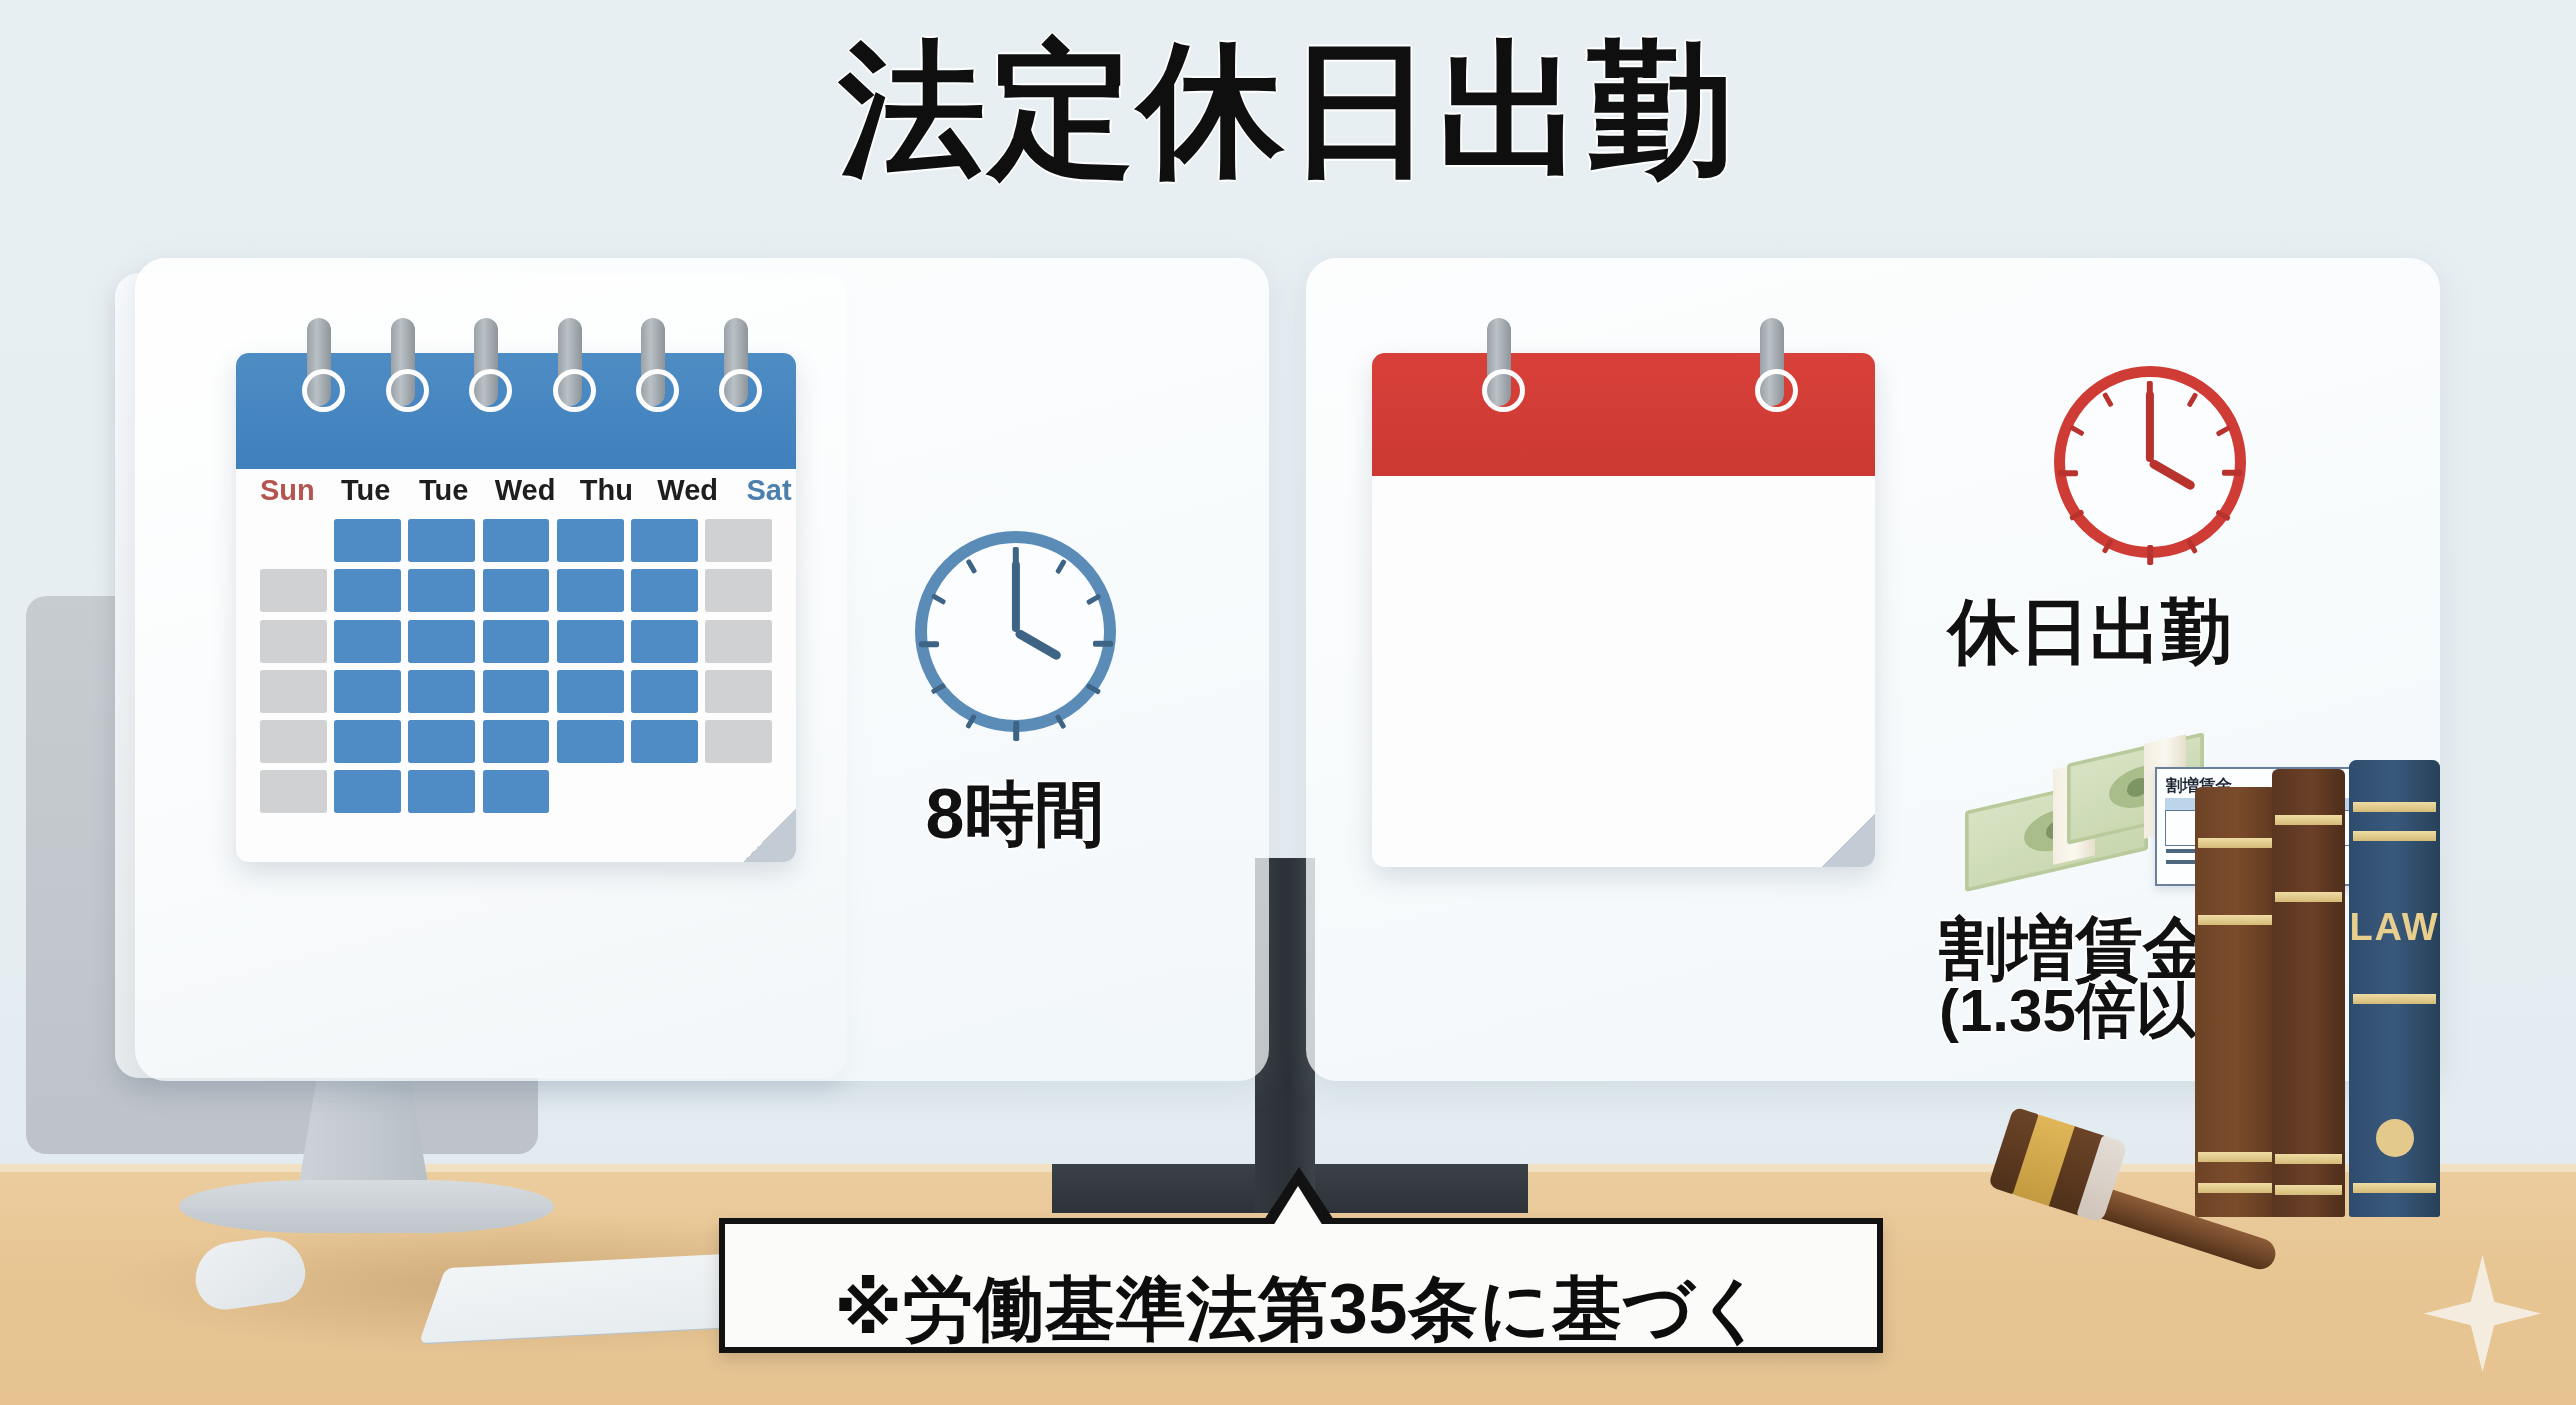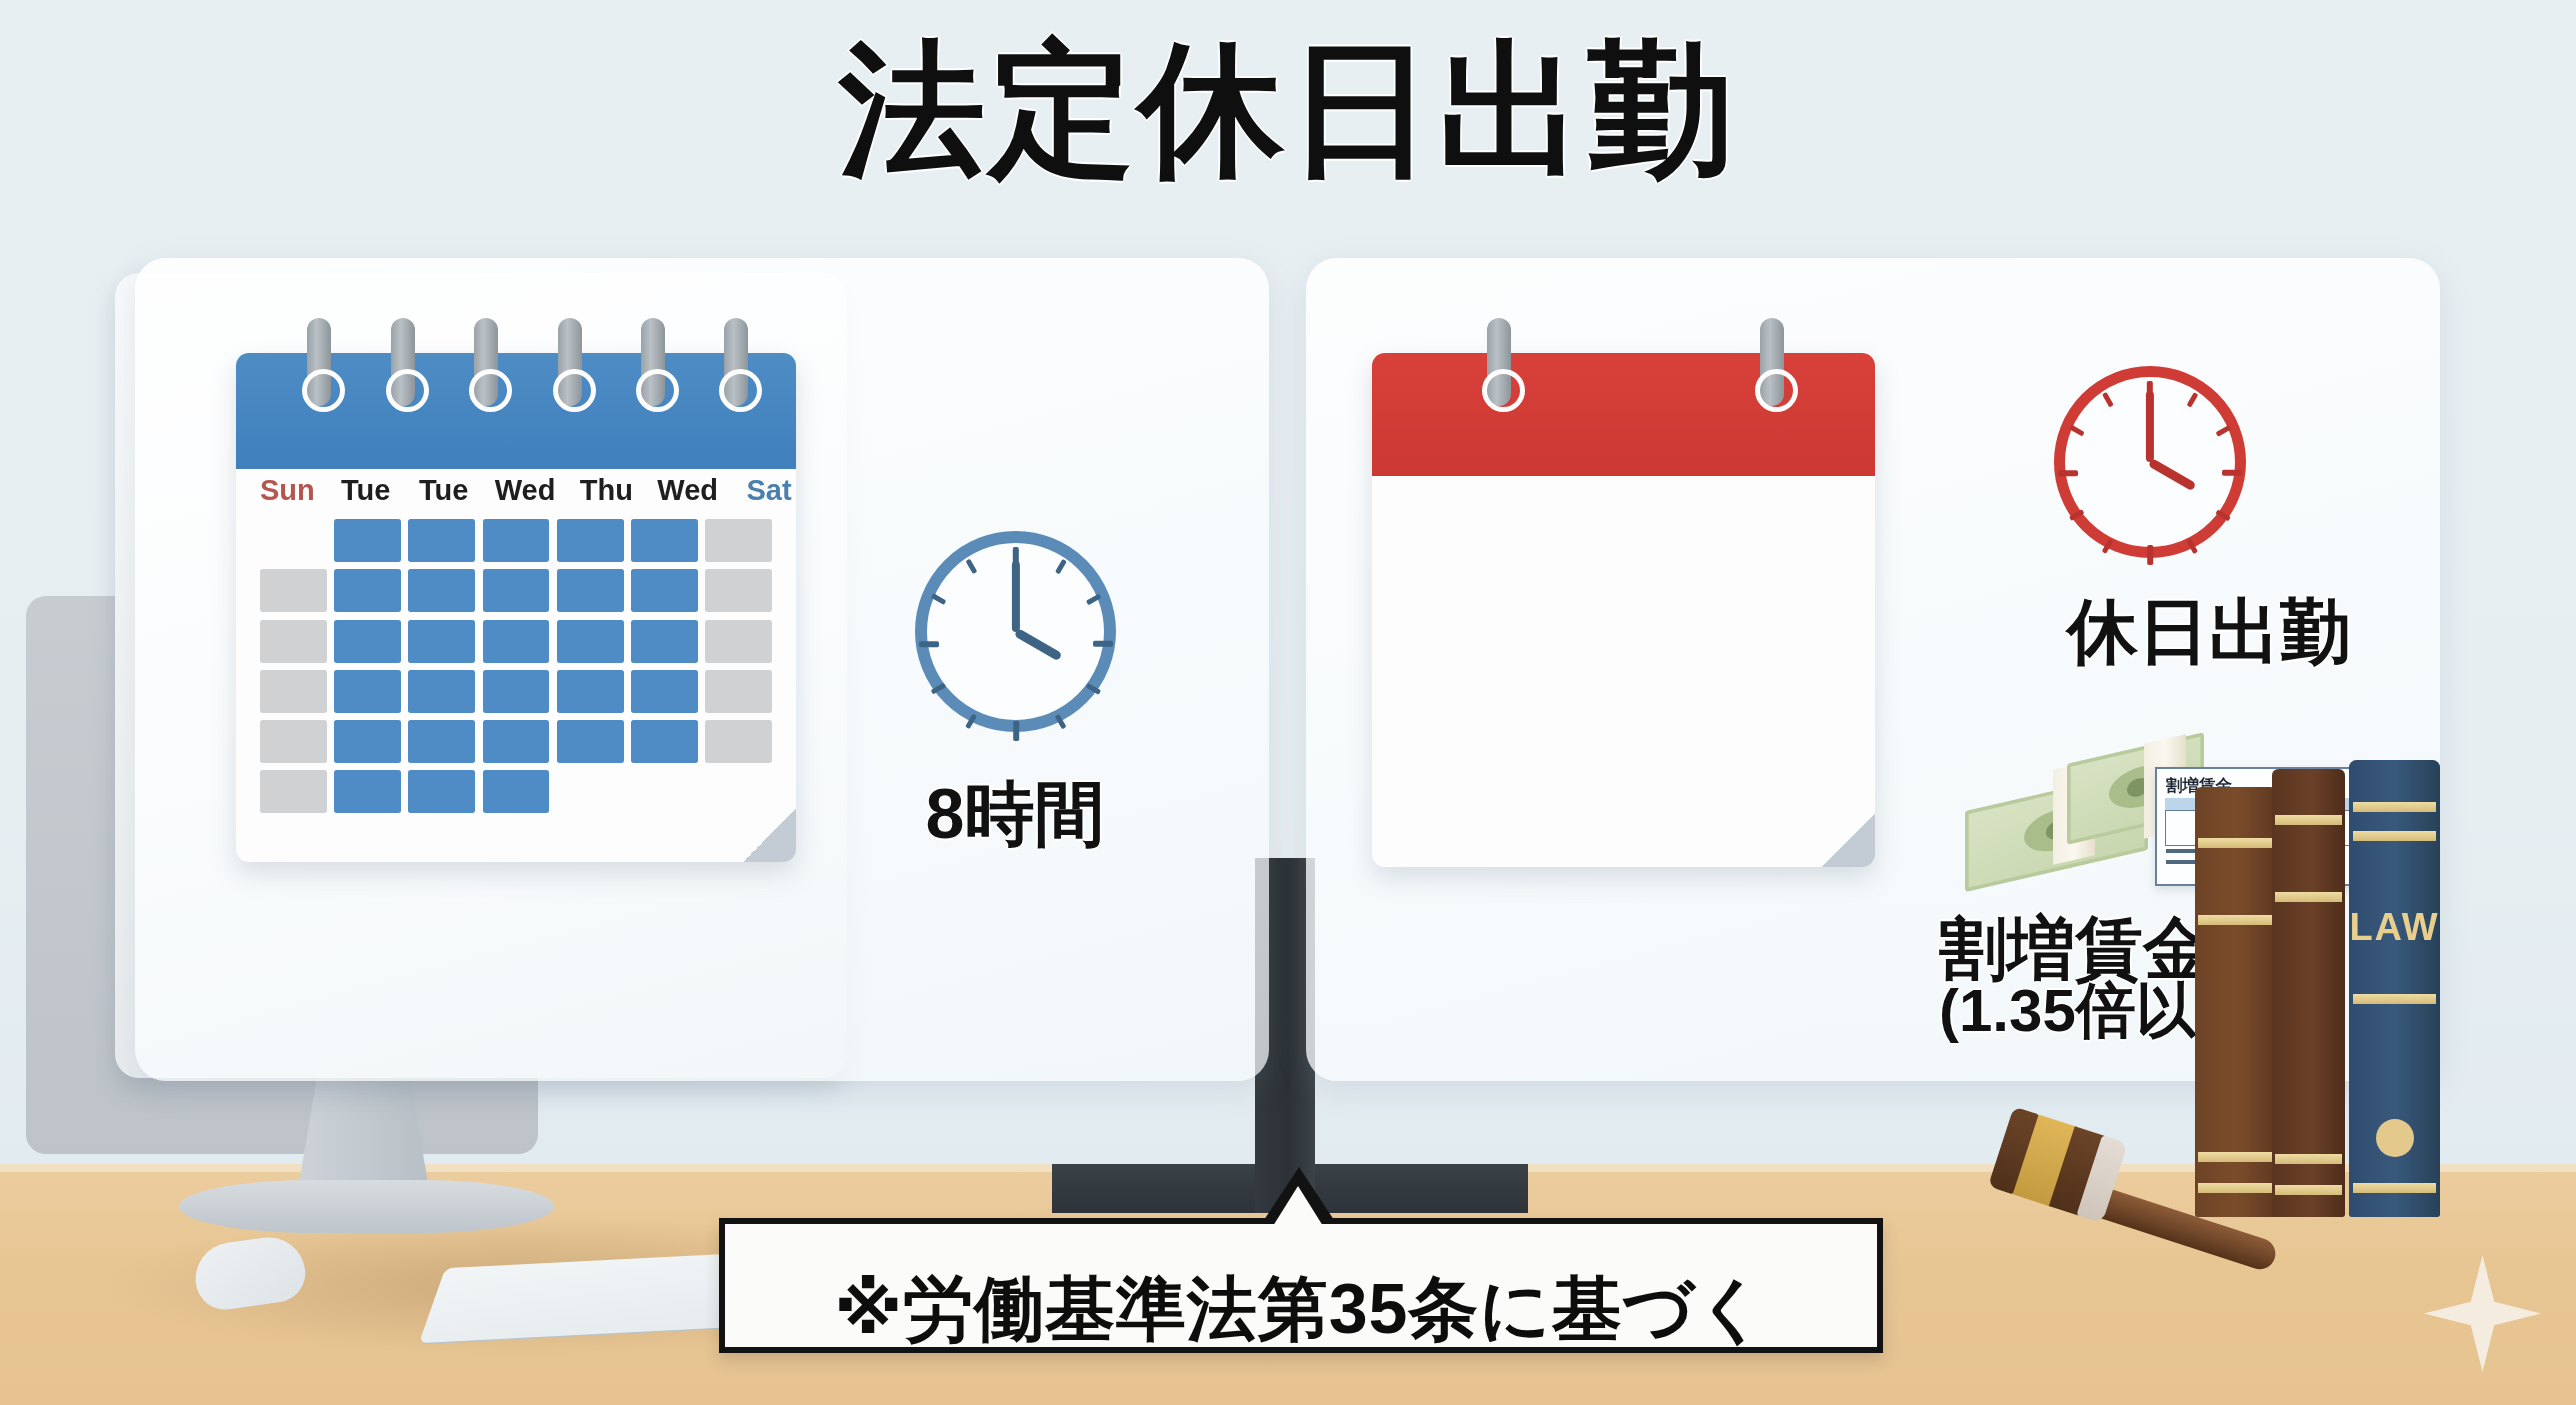--- a/index.html
+++ b/index.html
@@ -197,21 +197,21 @@
     border-radius:4.6px;
     display:flex; align-items:center; justify-content:center;
   }
   .cal-red-text {
     font-size:73px; font-weight:bold; color:#fdfcfb; letter-spacing:1.8px;
     text-shadow: 0 2.7px 5.5px rgba(120,24,18,0.45);
   }
 
   
   .label-holiday {
-    position:absolute; left:1948px; top:585px; width:403px; text-align:right;
+    position:absolute; left:1948px; top:585px; width:403px; text-align:left;
     font-size:71px; font-weight:bold; color:#111;
     text-shadow: 0 1.8px 0 #fff, 1.8px 0 0 #fff, -1.8px 0 0 #fff, 0 -1.8px 0 #fff;
   }
 
   
   .money {
     position:absolute; left:1965px; top:748px; width:229px; height:137px;
   }
   .bill {
     position:absolute; width:183px; height:81px;

